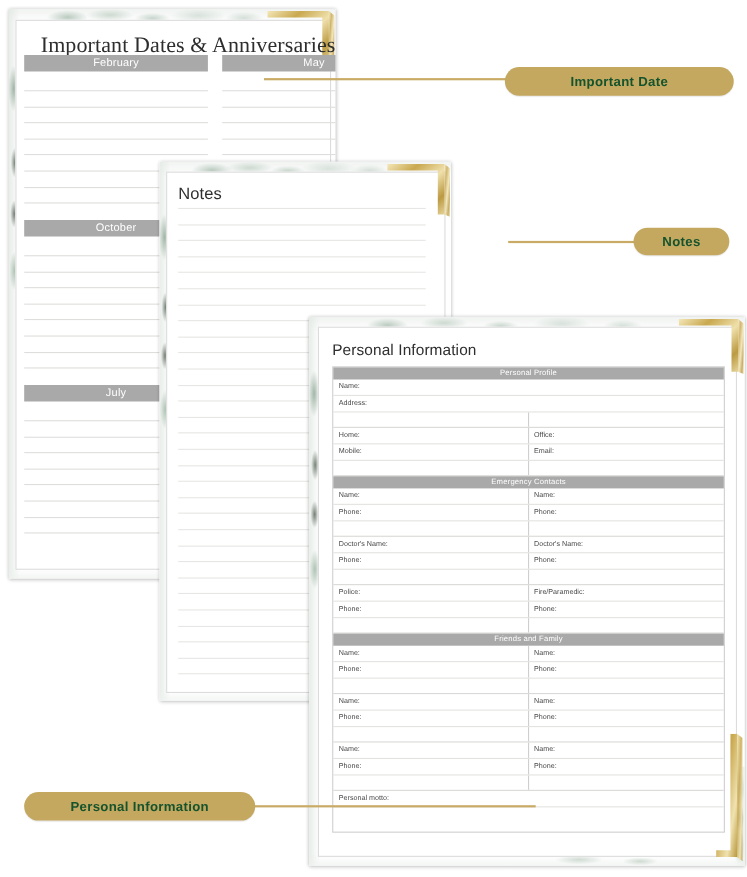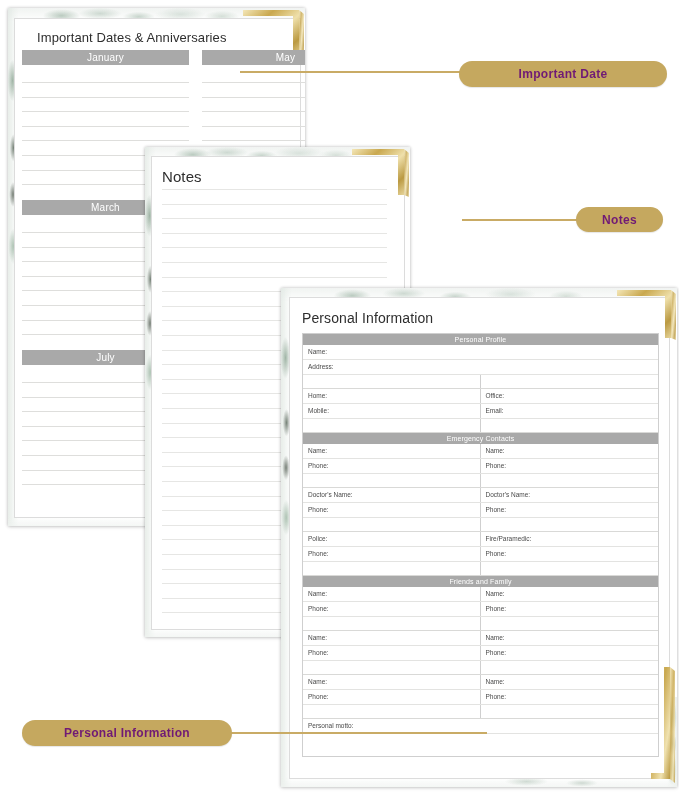--- a/index.html
+++ b/index.html
@@ -89,21 +89,21 @@
   .pi-row.tall{height:22px;border-bottom:none;}
   .pi-cell{
     flex:1 1 50%;font-size:6.5px;color:#4a4a4a;padding:2px 0 0 5px;
     box-sizing:border-box;line-height:10px;white-space:nowrap;overflow:hidden;
   }
   .pi-cell.left{border-right:1px solid #cfcfcf;}
   .pi-cell.full{flex:1 1 100%;border-right:none;}
 
   
   .callout{
-    position:absolute;background:#c5a85f;color:#701a75;border-radius:13px;
+    position:absolute;background:#c5a85f;color:#14532d;border-radius:13px;
     display:flex;align-items:center;justify-content:center;
     font-weight:bold;letter-spacing:.3px;white-space:nowrap;
     box-shadow:0 1px 1px rgba(0,0,0,.10);
   }
   .leader{position:absolute;height:1.5px;background:#c9ab65;}
 </style>
 </head>
 <body>
 
 <div class="stage">
@@ -123,42 +123,42 @@
             <stop offset="28%" stop-color="#c9a84f"></stop>
           <stop offset="55%" stop-color="#efe0ab"></stop>
             <stop offset="80%" stop-color="#bb9a42"></stop>
           <stop offset="100%" stop-color="#e6d49a"></stop>
         </linearGradient>
       </defs>
       <path d="M0 2 L56 2 L56 50 L50 50 L50 8 L0 8 Z" fill="url(#g1a)"></path>
       <path d="M56 2 L61 6 L61 52 L56 50 Z" fill="url(#g1a)" opacity=".8"></path>
     </svg>
 
-    <div class="page-title" style="left:29px;top:22px;font-size:13px;">Important Dates &amp; Anniversaries</div>
+    <div class="page-title" style="left:29px;top:22px;font-size:20px;font-family:Liberation Serif, serif;">Important Dates &amp; Anniversaries</div>
 
     <div id="p1-body">
-        <div class="month-band" style="left: 14px; top: 42px; width: 167px; height: 15px;">January</div>
+        <div class="month-band" style="left: 14px; top: 42px; width: 167px; height: 15px;">February</div>
         <div class="rule" style="left: 14px; top: 74px; width: 167px;"></div>
         <div class="rule" style="left: 14px; top: 88.6px; width: 167px;"></div>
         <div class="rule" style="left: 14px; top: 103.2px; width: 167px;"></div>
         <div class="rule" style="left: 14px; top: 117.8px; width: 167px;"></div>
         <div class="rule" style="left: 14px; top: 132.4px; width: 167px;"></div>
         <div class="rule" style="left: 14px; top: 147px; width: 167px;"></div>
         <div class="rule" style="left: 14px; top: 161.6px; width: 167px;"></div>
         <div class="rule" style="left: 14px; top: 176.2px; width: 167px;"></div>
         <div class="month-band" style="left: 194px; top: 42px; width: 167px; height: 15px;">May</div>
         <div class="rule" style="left: 194px; top: 74px; width: 167px;"></div>
         <div class="rule" style="left: 194px; top: 88.6px; width: 167px;"></div>
         <div class="rule" style="left: 194px; top: 103.2px; width: 167px;"></div>
         <div class="rule" style="left: 194px; top: 117.8px; width: 167px;"></div>
         <div class="rule" style="left: 194px; top: 132.4px; width: 167px;"></div>
         <div class="rule" style="left: 194px; top: 147px; width: 167px;"></div>
         <div class="rule" style="left: 194px; top: 161.6px; width: 167px;"></div>
         <div class="rule" style="left: 194px; top: 176.2px; width: 167px;"></div>
-        <div class="month-band" style="left: 14px; top: 192px; width: 167px; height: 15px;">March</div>
+        <div class="month-band" style="left: 14px; top: 192px; width: 167px; height: 15px;">October</div>
         <div class="rule" style="left: 14px; top: 224px; width: 167px;"></div>
         <div class="rule" style="left: 14px; top: 238.6px; width: 167px;"></div>
         <div class="rule" style="left: 14px; top: 253.2px; width: 167px;"></div>
         <div class="rule" style="left: 14px; top: 267.8px; width: 167px;"></div>
         <div class="rule" style="left: 14px; top: 282.4px; width: 167px;"></div>
         <div class="rule" style="left: 14px; top: 297px; width: 167px;"></div>
         <div class="rule" style="left: 14px; top: 311.6px; width: 167px;"></div>
         <div class="rule" style="left: 14px; top: 326.2px; width: 167px;"></div>
         <div class="month-band" style="left: 194px; top: 192px; width: 167px; height: 15px;">April</div>
         <div class="rule" style="left: 194px; top: 224px; width: 167px;"></div>

